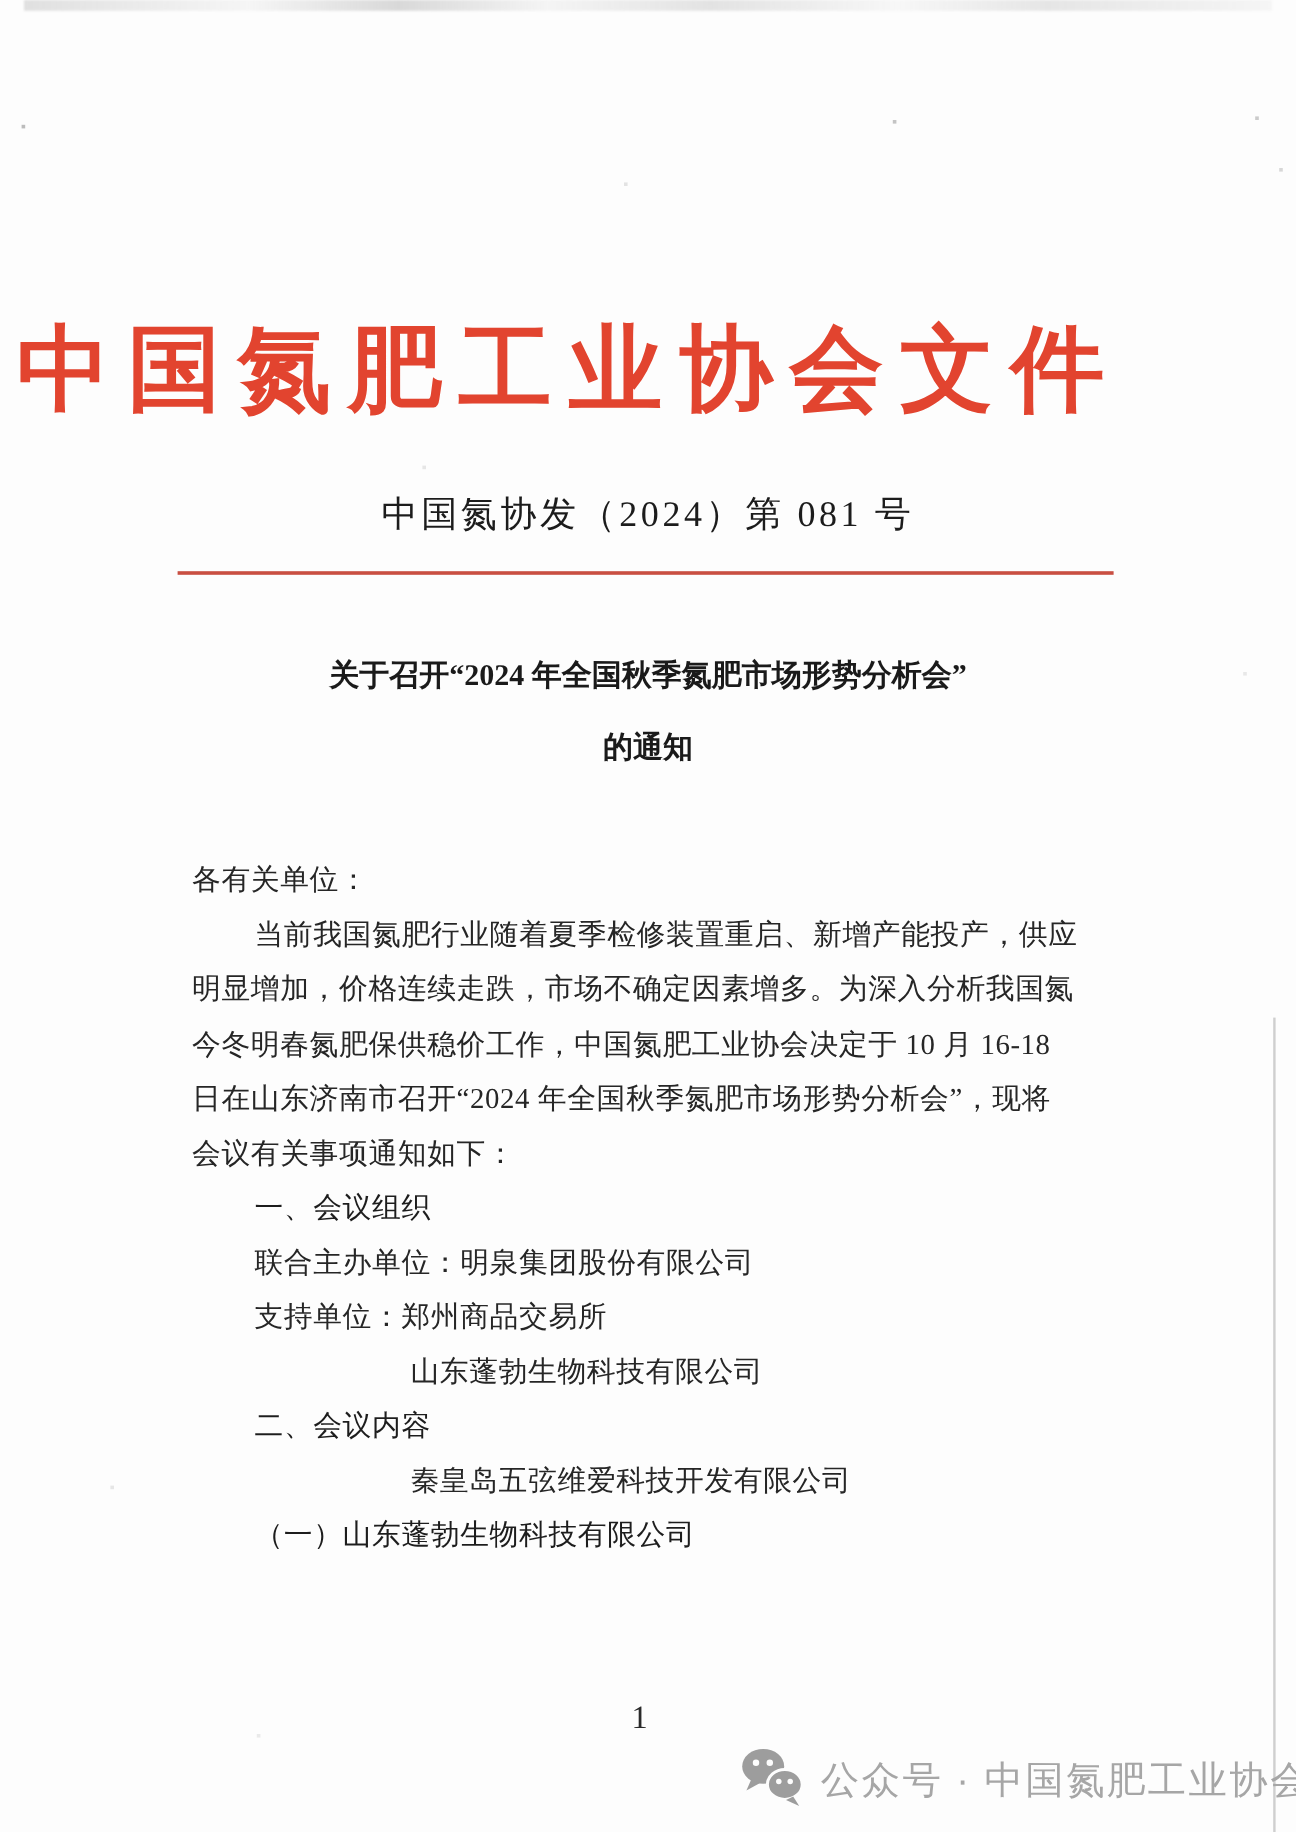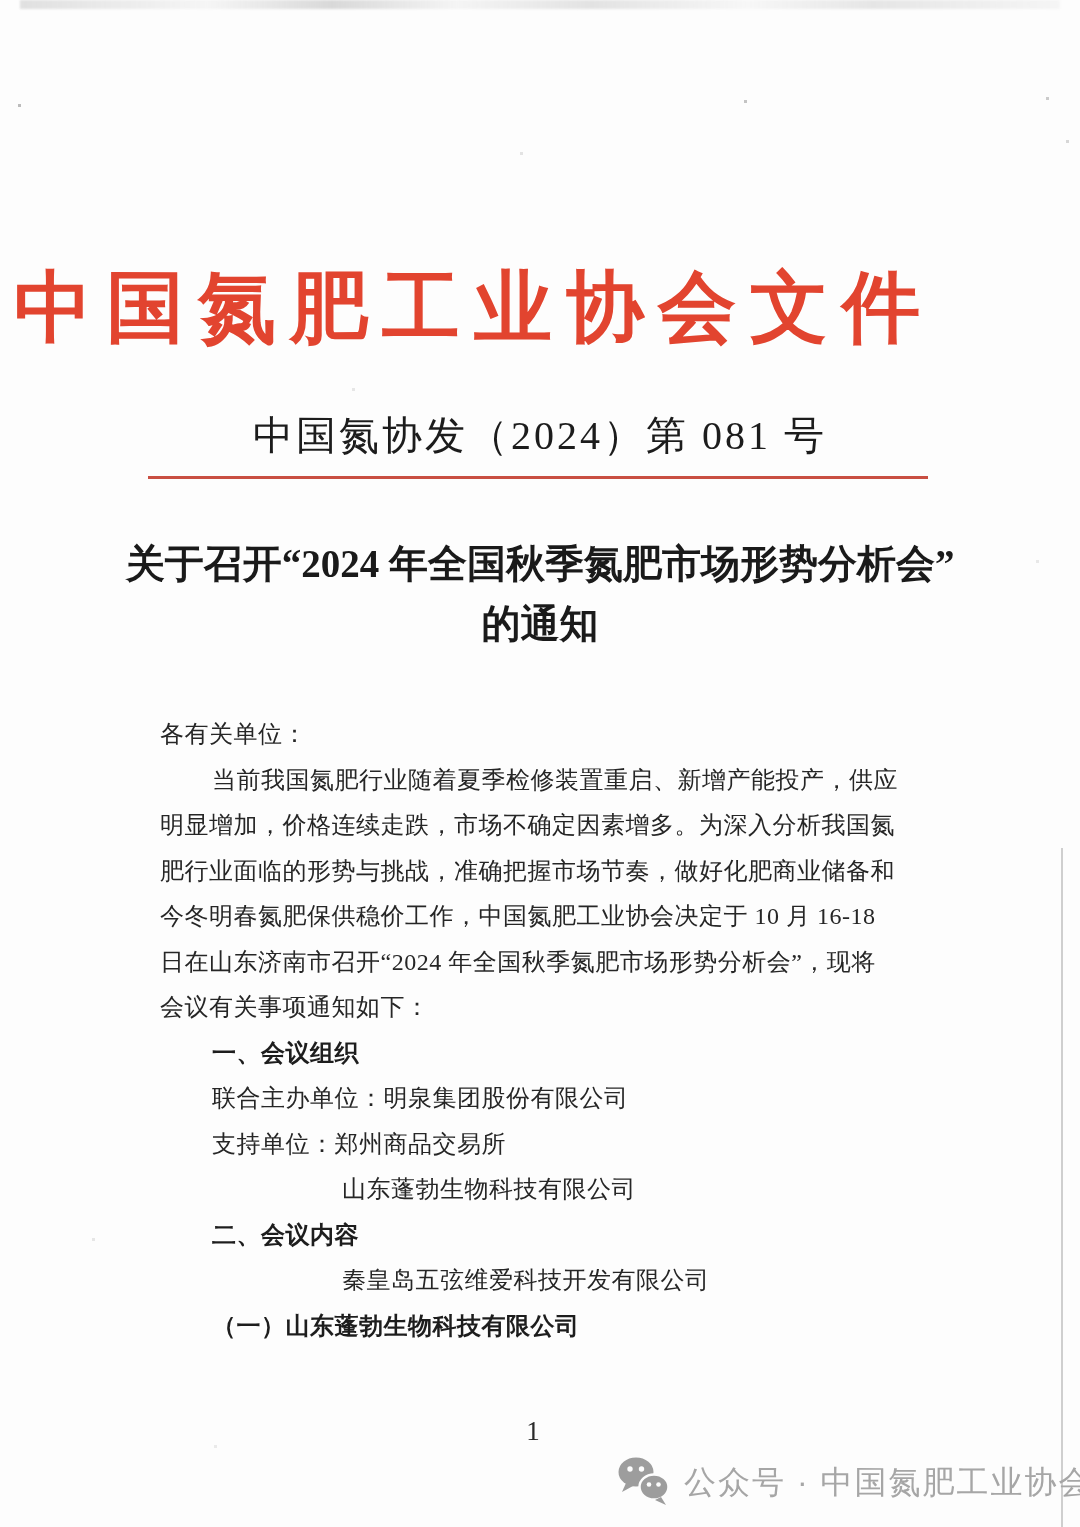--- a/index.html
+++ b/index.html
@@ -44,44 +44,44 @@
 
   
   .org-title {
     position: absolute; top: 256px; left: 0; width: 100%;
     margin: 0; text-align: left; white-space: nowrap;
     font-size: 78px; font-weight: bold; color: #e2442f;
     letter-spacing: 14px; text-indent: 14px;
   }
   .doc-number {
     position: absolute; top: 408px; left: 0; width: 100%;
-    text-align: center; font-size: 40px; color: #1c1c1c; letter-spacing: 3px;
+    text-align: center; font-size: 30px; color: #1c1c1c; letter-spacing: 3px;
     white-space: nowrap;
   }
   .red-rule {
     position: absolute; top: 476px; left: 148px; width: 780px; height: 3px;
     background: #c94f42;
   }
 
   
   .doc-title {
     position: absolute; top: 534px; left: 0; width: 100%;
-    text-align: center; font-weight: bold; font-size: 39px;
+    text-align: center; font-weight: bold; font-size: 25px;
     color: #1a1a1a; line-height: 60px; white-space: nowrap;
   }
 
   
   .body-block {
     position: absolute; top: 712px; left: 160px; width: 775px;
     font-size: 24px; color: #262626;
   }
   .line { line-height: 45.5px; height: 45.5px; white-space: nowrap; letter-spacing: 0.5px; }
   .indent { padding-left: 52px; }
   .indent-deep { padding-left: 182px; }
-  .bold { font-weight: bold; color: #1d1d1d; }
+  .bold { font-weight: normal; color: #1d1d1d; }
 
   
   .page-number {
     position: absolute; top: 1416px; left: 0; width: 1066px;
     text-align: center; font-size: 27px; color: #2a2a2a;
   }
   .watermark {
     position: absolute; top: 1456px; left: 616px;
     display: flex; align-items: center; gap: 12px;
   }
@@ -108,21 +108,20 @@
 
   <div class="doc-title">
     <div>关于召开“2024 年全国秋季氮肥市场形势分析会”</div>
     <div>的通知</div>
   </div>
 
   <div class="body-block">
     <div class="line">各有关单位：</div>
     <div class="line indent">当前我国氮肥行业随着夏季检修装置重启、新增产能投产，供应</div>
     <div class="line">明显增加，价格连续走跌，市场不确定因素增多。为深入分析我国氮</div>
-    <div class="line">肥行业面临的形势与挑战，准确把握市场节奏，做好化肥商业储备和</div>
     <div class="line">今冬明春氮肥保供稳价工作，中国氮肥工业协会决定于 10 月 16-18</div>
     <div class="line">日在山东济南市召开“2024 年全国秋季氮肥市场形势分析会”，现将</div>
     <div class="line">会议有关事项通知如下：</div>
     <div class="line indent bold">一、会议组织</div>
     <div class="line indent">联合主办单位：明泉集团股份有限公司</div>
     <div class="line indent">支持单位：郑州商品交易所</div>
     <div class="line indent-deep">山东蓬勃生物科技有限公司</div>
     <div class="line indent bold">二、会议内容</div>
     <div class="line indent-deep">秦皇岛五弦维爱科技开发有限公司</div>
     <div class="line indent bold">（一）山东蓬勃生物科技有限公司</div>

